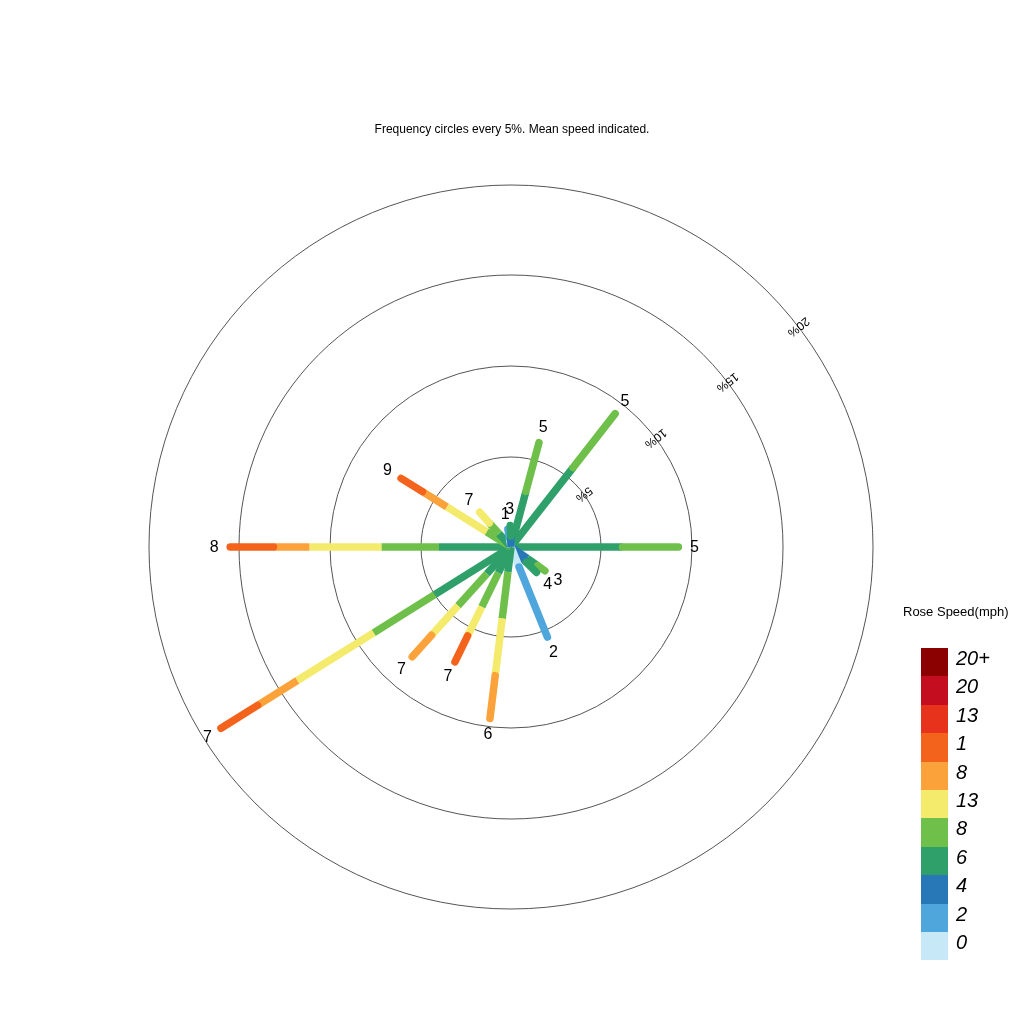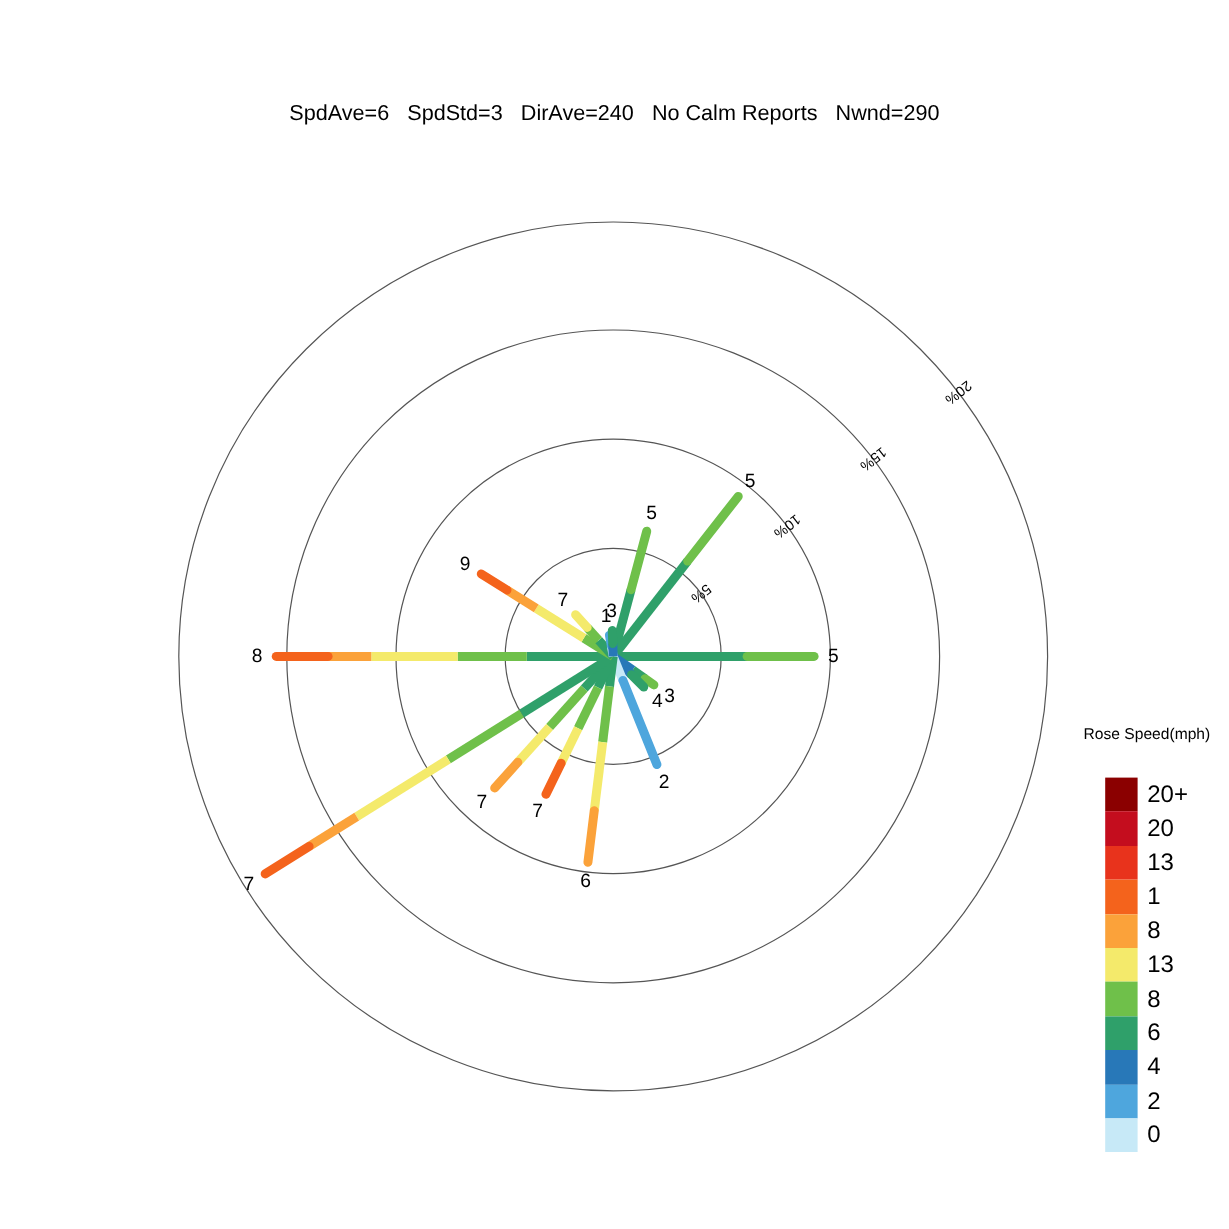--- a/index.html
+++ b/index.html
@@ -77,44 +77,43 @@
     white-space: nowrap;
   }
   .legend {
     position: absolute;
     left: 921px;
     top: 648px;
     width: 90px;
   }
   .legend-row {
     display: flex;
-    align-items: center;
+    align-items: flex-start;
     height: 28.4px;
+    font-style: italic;
   }
   .legend-swatch {
     width: 27px;
     height: 28.4px;
     flex: 0 0 27px;
   }
   .legend-label {
     font-size: 20px;
     padding-left: 8px;
     line-height: 1;
   }
 </style>
 </head>
 <body>
 
 <div id="stage">
 
 
-  <div class="subtitle">
-    <span>SpdAve=6</span><span>   </span><span>SpdStd=3</span><span>   </span><span>DirAve=240</span><span>   </span><span>No Calm Reports</span><span>   </span><span>Nwnd=290</span>
-  </div>
-
+
+  <div class="note">Frequency circles every 5%. Mean speed indicated.</div>
 
   <svg class="rose" id="rose-svg" viewBox="0 0 1024 1024">
     <g id="rings">
         <circle cx="511" cy="547" r="90" class="ring"></circle>
         <circle cx="511" cy="547" r="181" class="ring"></circle>
         <circle cx="511" cy="547" r="272" class="ring"></circle>
         <circle cx="511" cy="547" r="362" class="ring"></circle>
       </g>
     <g id="petals">
         <line x1="511" y1="547" x2="525.9079769979052" y2="491.36267240574966" stroke="#2fa06a" stroke-width="7.5" stroke-linecap="butt"></line>

